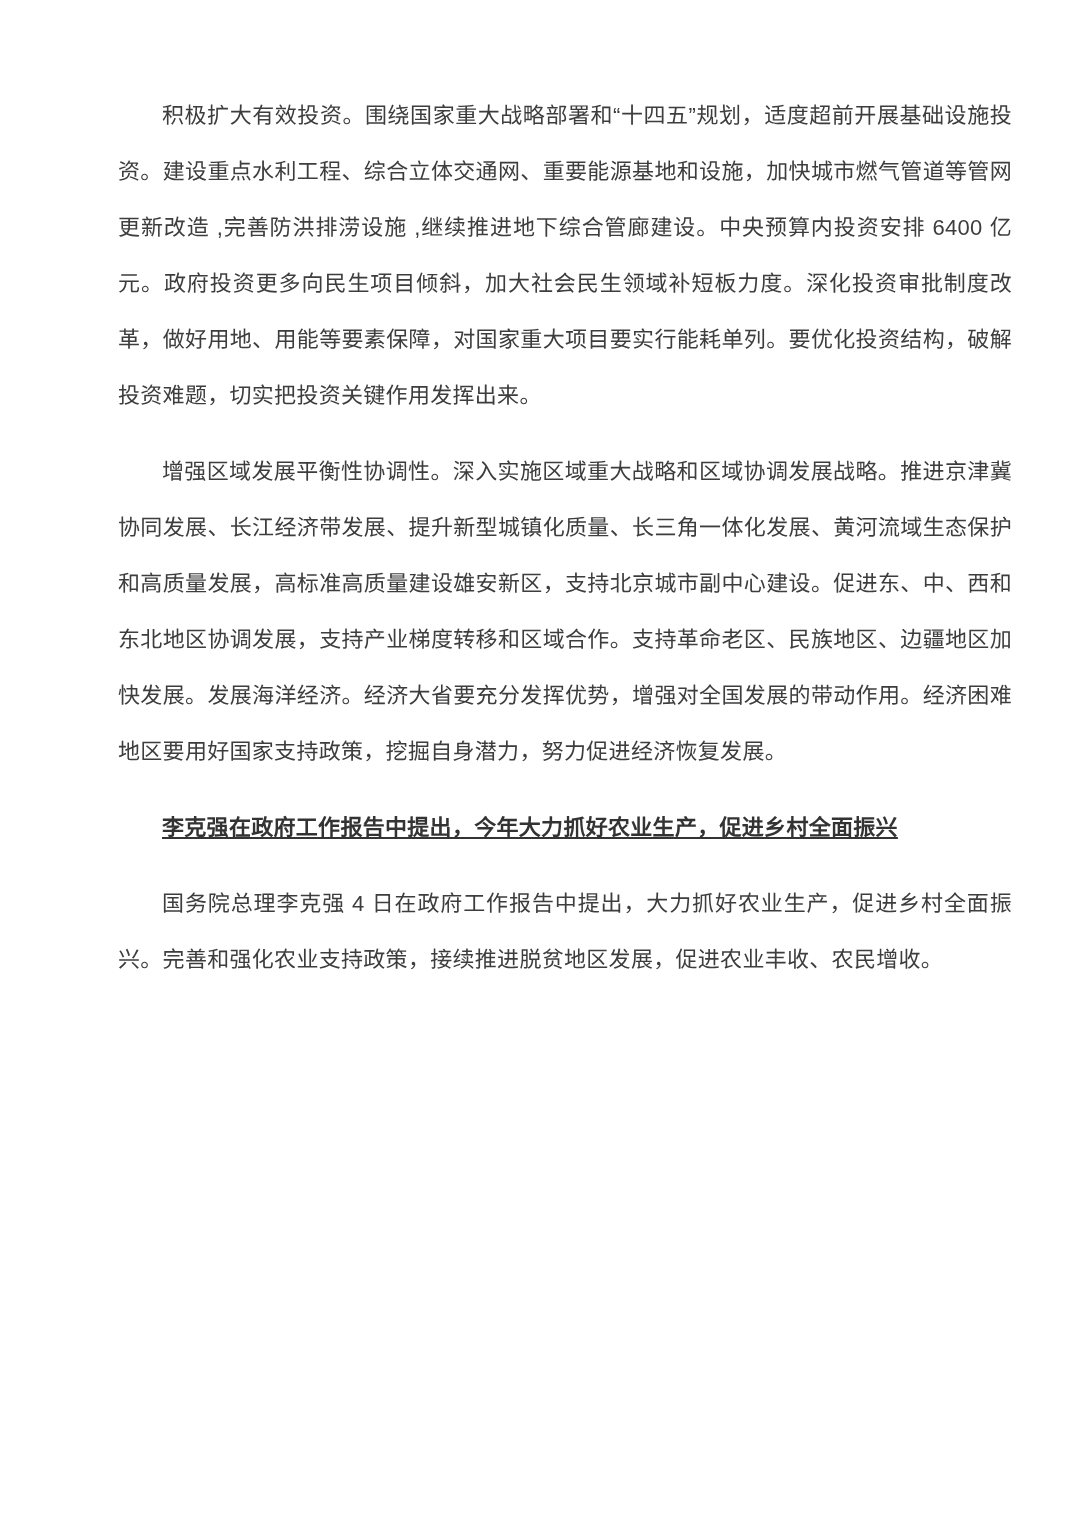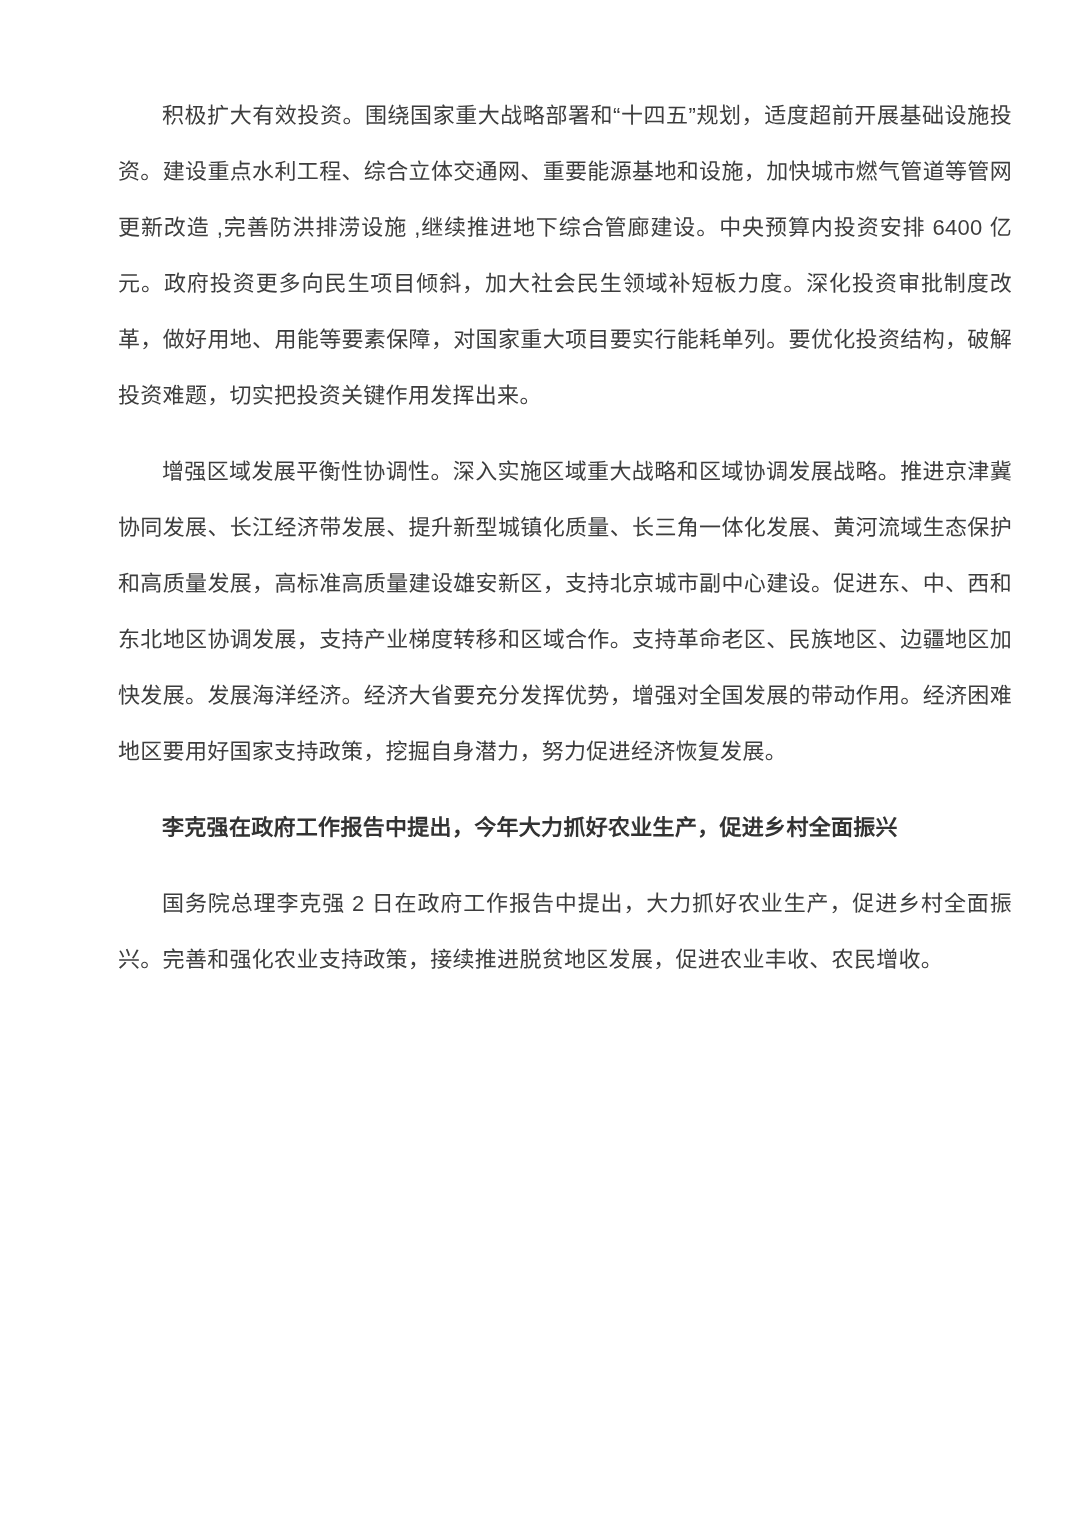--- a/index.html
+++ b/index.html
@@ -23,27 +23,28 @@
     font-size: 22px;
     line-height: 56px;
     text-indent: 2em;
     text-align: justify;
     letter-spacing: 0.3px;
     word-break: break-all;
   }
   .para.heading {
     font-weight: bold;
     color: #333333;
+    text-decoration: underline;
   }
 </style>
 </head>
 <body>
 
 <div class="page">
   <p class="para">积极扩大有效投资。围绕国家重大战略部署和“十四五”规划，适度超前开展基础设施投资。建设重点水利工程、综合立体交通网、重要能源基地和设施，加快城市燃气管道等管网更新改造 ,完善防洪排涝设施 ,继续推进地下综合管廊建设。中央预算内投资安排 6400 亿元。政府投资更多向民生项目倾斜，加大社会民生领域补短板力度。深化投资审批制度改革，做好用地、用能等要素保障，对国家重大项目要实行能耗单列。要优化投资结构，破解投资难题，切实把投资关键作用发挥出来。</p>
 
   <p class="para">增强区域发展平衡性协调性。深入实施区域重大战略和区域协调发展战略。推进京津冀协同发展、长江经济带发展、提升新型城镇化质量、长三角一体化发展、黄河流域生态保护和高质量发展，高标准高质量建设雄安新区，支持北京城市副中心建设。促进东、中、西和东北地区协调发展，支持产业梯度转移和区域合作。支持革命老区、民族地区、边疆地区加快发展。发展海洋经济。经济大省要充分发挥优势，增强对全国发展的带动作用。经济困难地区要用好国家支持政策，挖掘自身潜力，努力促进经济恢复发展。</p>
 
 
   <p class="para heading">李克强在政府工作报告中提出，今年大力抓好农业生产，促进乡村全面振兴</p>
 
-  <p class="para">国务院总理李克强 2 日在政府工作报告中提出，大力抓好农业生产，促进乡村全面振兴。完善和强化农业支持政策，接续推进脱贫地区发展，促进农业丰收、农民增收。</p>
+  <p class="para">国务院总理李克强 4 日在政府工作报告中提出，大力抓好农业生产，促进乡村全面振兴。完善和强化农业支持政策，接续推进脱贫地区发展，促进农业丰收、农民增收。</p>
 </div>
 
 </body></html>

